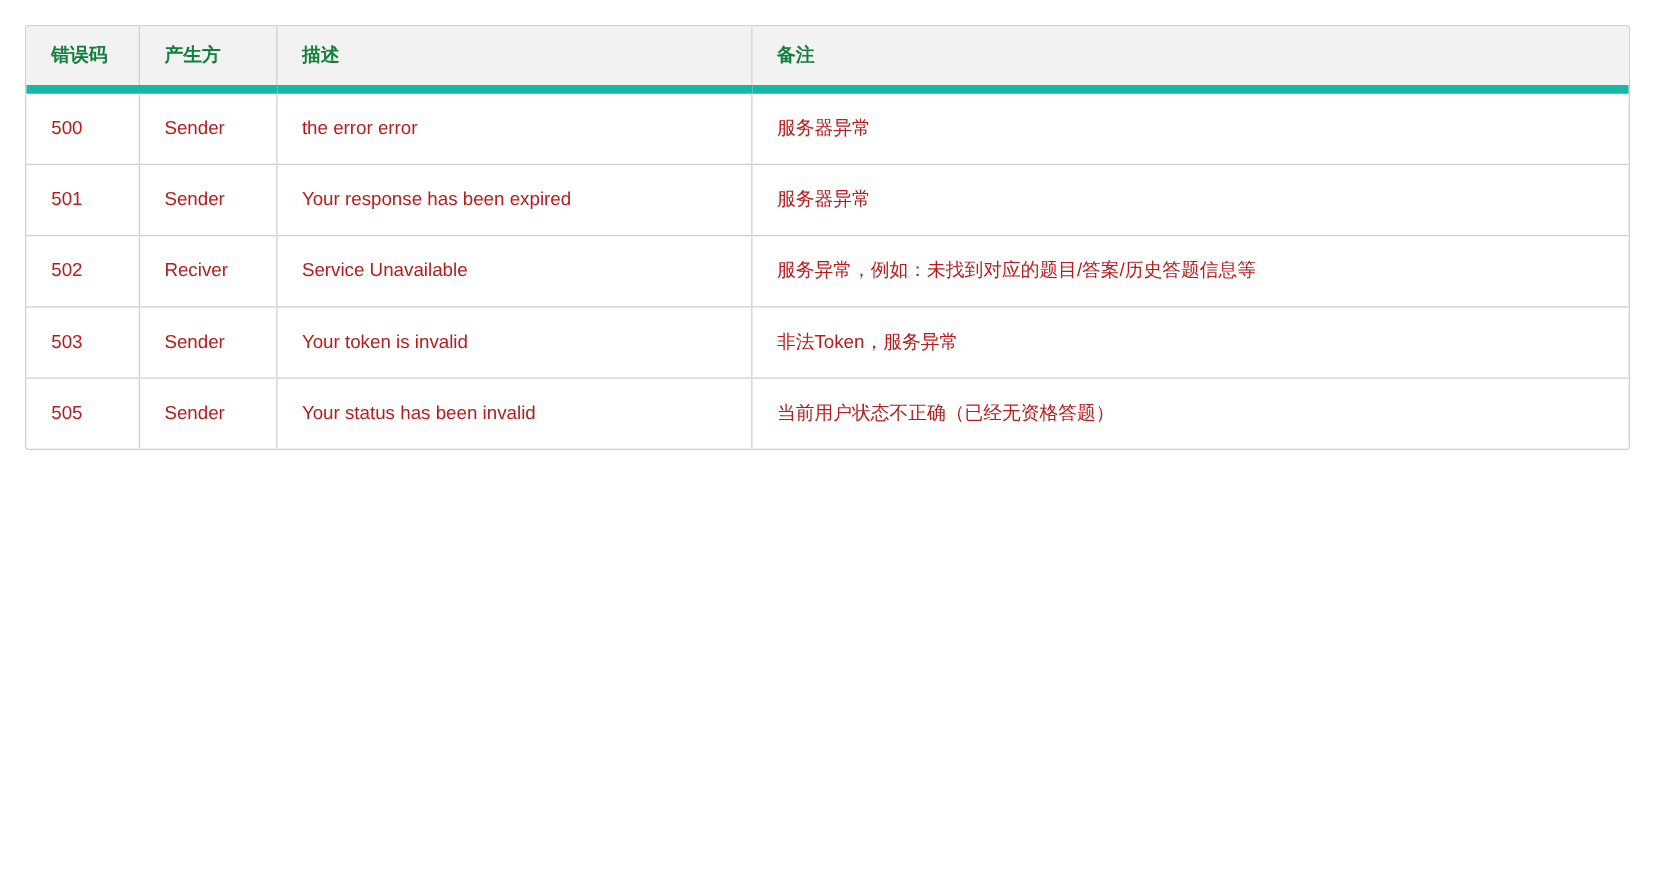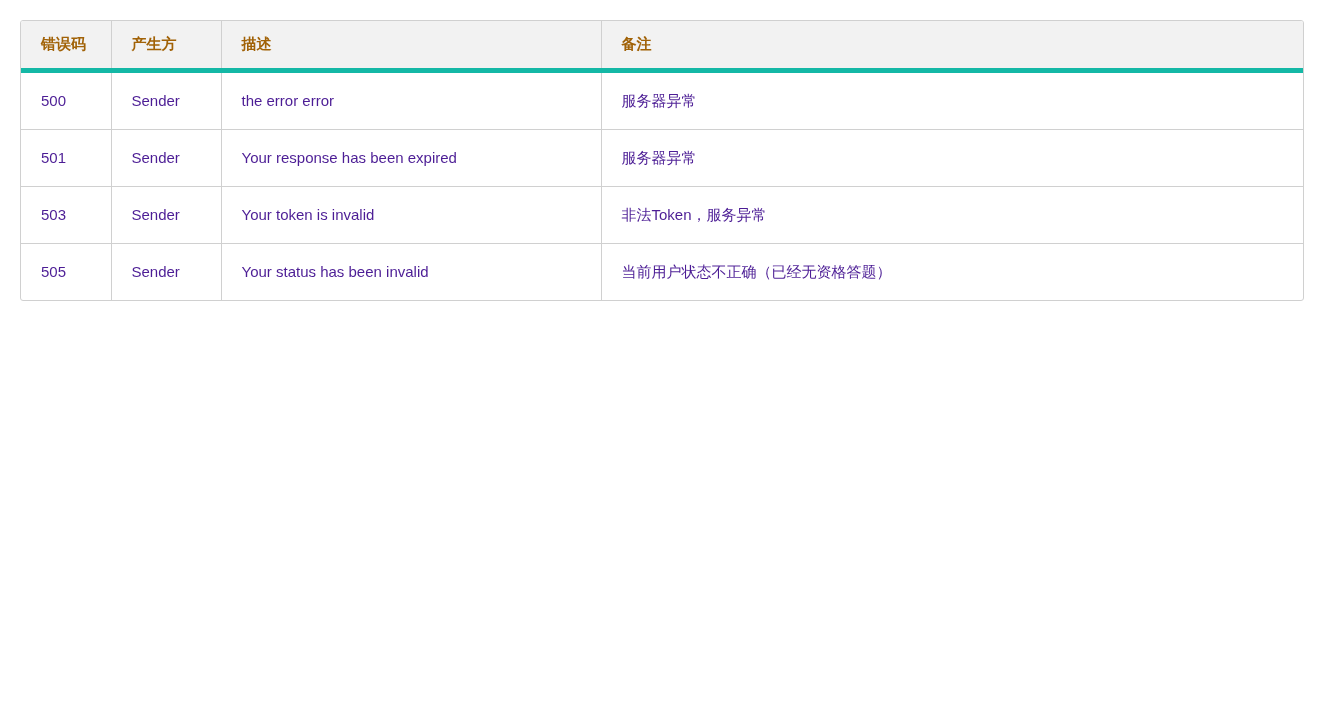--- a/index.html
+++ b/index.html
@@ -31,44 +31,44 @@
 
     thead tr {
       background-color: #f2f2f2;
     }
 
     thead th {
       padding: 14px 20px;
       text-align: left;
       font-weight: bold;
       font-size: 15px;
-      border-bottom: 5px solid #14b8a6;
+      border-bottom: 7px solid #14b8a6;
       border-right: 1px solid #d0d0d0;
-      color: #a16207;
+      color: #15803d;
       font-family: Liberation Serif, serif;
     }
 
     thead th:last-child {
       border-right: none;
     }
 
     tbody tr {
       border-bottom: 1px solid #d0d0d0;
     }
 
     tbody tr:last-child {
       border-bottom: none;
     }
 
     tbody td {
       padding: 16px 20px;
       vertical-align: top;
       border-right: 1px solid #d0d0d0;
       font-size: 15px;
-      color: #4c1d95;
+      color: #b91c1c;
       line-height: 1.6;
     }
 
     tbody td:last-child {
       border-right: none;
     }
 
     .col-code {
       width: 90px;
     }
@@ -106,20 +106,26 @@
           <td class="col-desc">the error error</td>
           <td class="col-note">服务器异常</td>
         </tr>
         <tr>
           <td class="col-code">501</td>
           <td class="col-producer">Sender</td>
           <td class="col-desc">Your response has been expired</td>
           <td class="col-note">服务器异常</td>
         </tr>
         <tr>
+          <td class="col-code">502</td>
+          <td class="col-producer">Reciver</td>
+          <td class="col-desc">Service Unavailable</td>
+          <td class="col-note">服务异常，例如：未找到对应的题目/答案/历史答题信息等</td>
+        </tr>
+        <tr>
           <td class="col-code">503</td>
           <td class="col-producer">Sender</td>
           <td class="col-desc">Your token is invalid</td>
           <td class="col-note">非法Token，服务异常</td>
         </tr>
         <tr>
           <td class="col-code">505</td>
           <td class="col-producer">Sender</td>
           <td class="col-desc">Your status has been invalid</td>
           <td class="col-note">当前用户状态不正确（已经无资格答题）</td>

